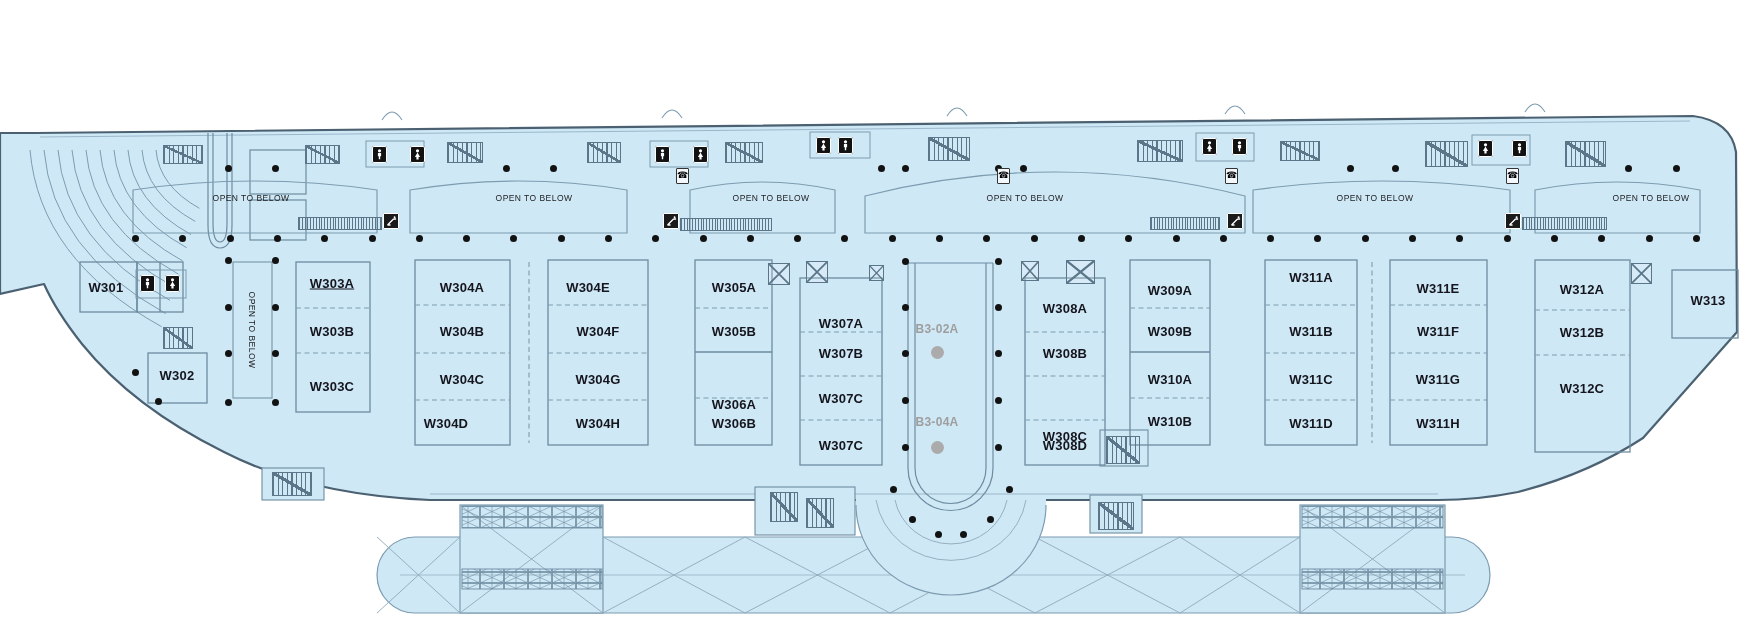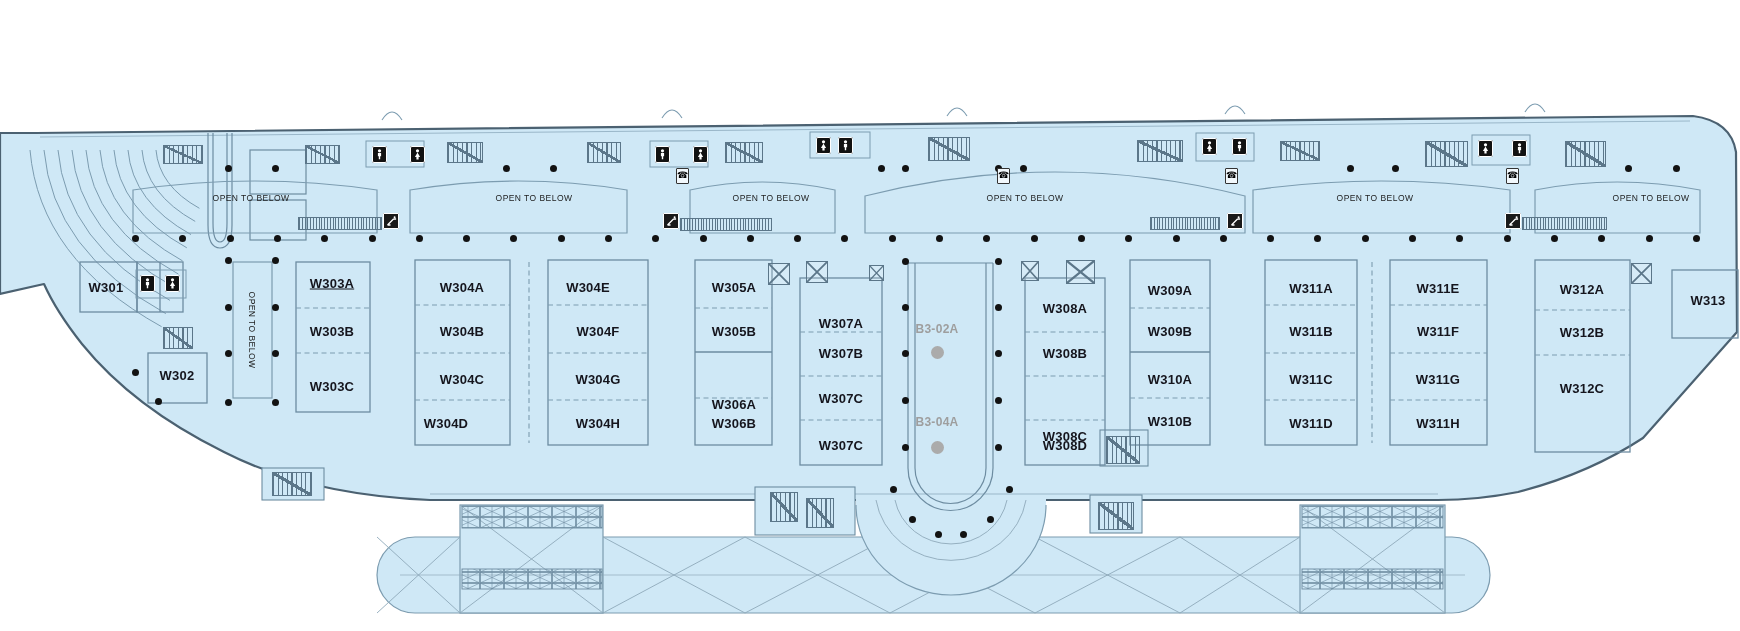--- a/index.html
+++ b/index.html
@@ -207,21 +207,21 @@
       <div class="plan-label" style="left: 841px; top: 398px;">W307C</div>
       <div class="plan-label" style="left: 841px; top: 445px;">W307C</div>
       <div class="plan-label" style="left: 1065px; top: 308px;">W308A</div>
       <div class="plan-label" style="left: 1065px; top: 353px;">W308B</div>
       <div class="plan-label" style="left: 1065px; top: 408px; margin-top: 28px;">W308C</div>
       <div class="plan-label" style="left: 1065px; top: 445px;">W308D</div>
       <div class="plan-label" style="left: 1170px; top: 290px;">W309A</div>
       <div class="plan-label" style="left: 1170px; top: 331px;">W309B</div>
       <div class="plan-label" style="left: 1170px; top: 379px;">W310A</div>
       <div class="plan-label" style="left: 1170px; top: 421px;">W310B</div>
-      <div class="plan-label" style="left: 1311px; top: 288px;">W311A</div>
+      <div class="plan-label" style="left: 1311px; top: 277px;">W311A</div>
       <div class="plan-label" style="left: 1311px; top: 331px;">W311B</div>
       <div class="plan-label" style="left: 1311px; top: 379px;">W311C</div>
       <div class="plan-label" style="left: 1311px; top: 423px;">W311D</div>
       <div class="plan-label" style="left: 1438px; top: 288px;">W311E</div>
       <div class="plan-label" style="left: 1438px; top: 331px;">W311F</div>
       <div class="plan-label" style="left: 1438px; top: 379px;">W311G</div>
       <div class="plan-label" style="left: 1438px; top: 423px;">W311H</div>
       <div class="plan-label" style="left: 1582px; top: 289px;">W312A</div>
       <div class="plan-label" style="left: 1582px; top: 332px;">W312B</div>
       <div class="plan-label" style="left: 1582px; top: 388px;">W312C</div>

